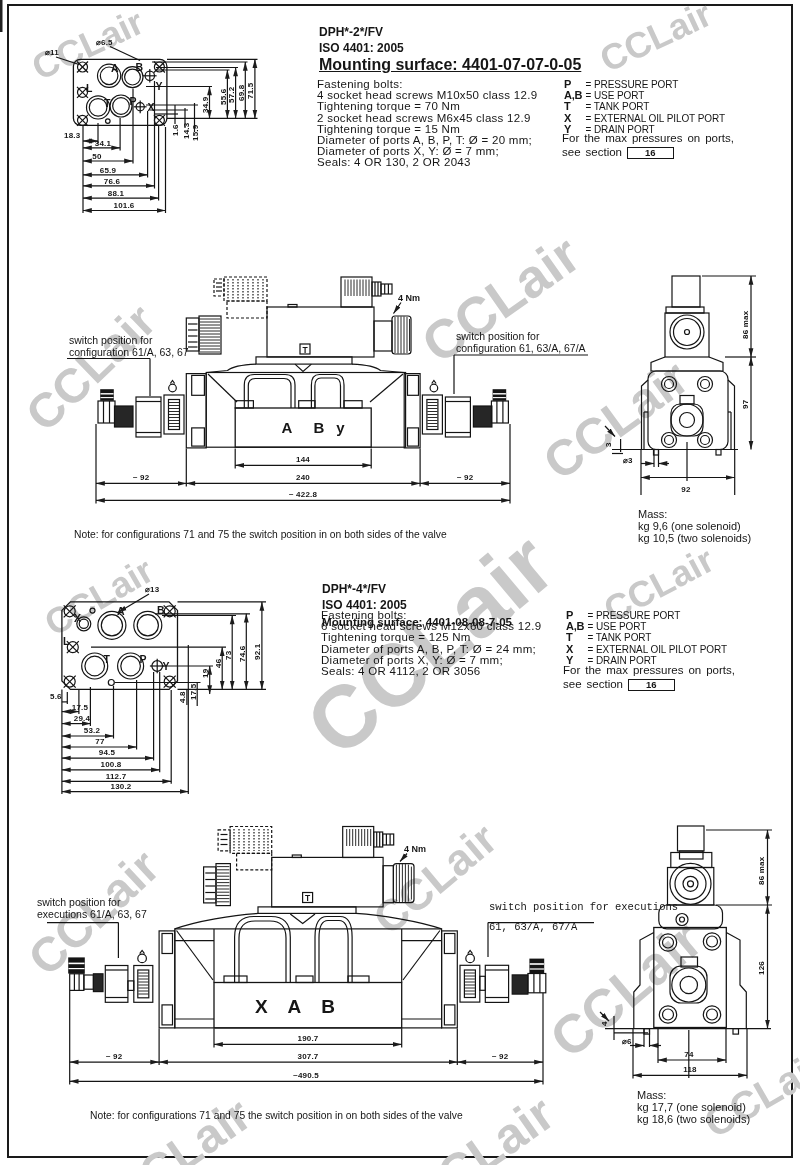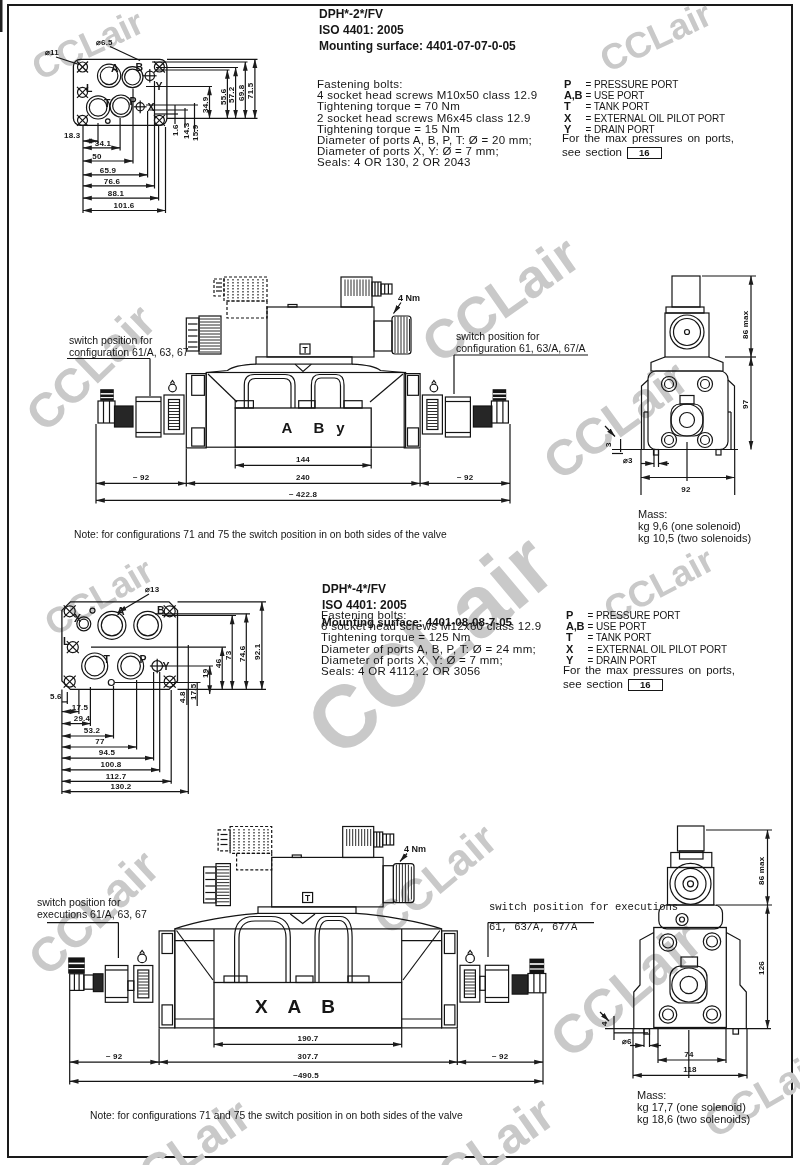--- a/index.html
+++ b/index.html
@@ -4,21 +4,21 @@
 <style>
 html,body{margin:0;padding:0;background:#fff;}
 #page{position:relative;width:800px;height:1165px;background:#fff;overflow:hidden;
   font-family:"Liberation Sans",sans-serif;color:#161616;}
 .frame{position:absolute;left:7px;top:4px;width:782px;height:1149.5px;border:2.2px solid #1a1a1a;}
 .wm{position:absolute;color:#c9c9c9;font-weight:bold;white-space:nowrap;z-index:0;
   font-family:"Liberation Sans",sans-serif;}
 .t{position:absolute;white-space:nowrap;font-size:11px;line-height:11.1px;z-index:3;}
 b.h{font-weight:normal;}
 .k{display:inline-block;width:21.5px;font-weight:bold;font-size:11px;}
-.bx{display:inline-block;border:1.2px solid #161616;font-size:9.5px;font-weight:bold;padding:0 11px;line-height:10px;letter-spacing:0;}
+.bx{display:inline-block;border:1.2px solid #161616;font-size:9.5px;font-weight:bold;padding:0 17px;line-height:10px;letter-spacing:0;}
 svg{position:absolute;left:0;top:0;z-index:2;}
 line.d,path.d{marker-start:url(#ms);marker-end:url(#me);}
 text{font-family:"Liberation Sans",sans-serif;fill:#161616;stroke:none;}
 text.dm{font-size:8px;font-weight:bold;letter-spacing:0.2px;}
 text.pl{font-size:10.5px;font-weight:bold;}
 </style>
 </head>
 <body>
 <div id="page">
 <div class="frame"></div>
@@ -31,21 +31,21 @@
 <div class="wm" style="left:40px;top:576px;font-size:36px;transform:rotate(-30deg);">CCLair</div>
 <div class="wm" style="left:286px;top:594px;font-size:88px;transform:rotate(-40deg);">CCLair</div>
 <div class="wm" style="left:600px;top:564px;font-size:36px;transform:rotate(-28deg);">CCLair</div>
 <div class="wm" style="left:15px;top:885px;font-size:48px;transform:rotate(-43deg);">CCLair</div>
 <div class="wm" style="left:363px;top:854px;font-size:44px;transform:rotate(-40deg);">CCLair</div>
 <div class="wm" style="left:537px;top:958px;font-size:54px;transform:rotate(-40deg);">CCLair</div>
 <div class="wm" style="left:102px;top:1127px;font-size:48px;transform:rotate(-35deg);">CCLair</div>
 <div class="wm" style="left:399px;top:1126px;font-size:50px;transform:rotate(-35deg);">CCLair</div>
 <div class="wm" style="left:699px;top:1072px;font-size:40px;transform:rotate(-30deg);">CCLair</div>
 
-<div class="t" style="left:319px;top:7px;font-weight:bold;font-size:12px;line-height:15.9px;">DPH*-2*/FV<br>ISO 4401: 2005<br><span style="font-size:12px;">Mounting surface: 4401-07-07-0-05</span></div>
+<div class="t" style="left:319px;top:25px;font-weight:bold;font-size:12px;line-height:15.9px;">DPH*-2*/FV<br>ISO 4401: 2005<br><span style="font-size:16px;text-decoration:underline;">Mounting surface: 4401-07-07-0-05</span></div>
 <div class="t" style="left:317px;top:79px;font-size:11.5px;letter-spacing:0.28px;line-height:11.2px;">Fastening bolts:<br>4 socket head screws M10x50 class 12.9<br>Tightening torque = 70 Nm<br>2 socket head screws M6x45 class 12.9<br>Tightening torque = 15 Nm<br>Diameter of ports A, B, P, T: Ø = 20 mm;<br>Diameter of ports X, Y: Ø = 7 mm;<br>Seals: 4 OR 130, 2 OR 2043</div>
 <div class="t" style="left:564px;top:79px;line-height:11.2px;font-size:10px;letter-spacing:-0.08px;">
 <span class="k">P</span>= PRESSURE PORT<br>
 <span class="k" style="letter-spacing:-0.3px;">A,B</span>= USE PORT<br>
 <span class="k">T</span>= TANK PORT<br>
 <span class="k">X</span>= EXTERNAL OIL PILOT PORT<br>
 <span class="k">Y</span>= DRAIN PORT</div>
 <div class="t" style="left:562px;top:132px;font-size:11.5px;line-height:13.8px;word-spacing:1.8px;">For the max pressures on ports,<br>see section <span class="bx">16</span></div>
 
 <div class="t" style="left:322px;top:582px;font-weight:bold;font-size:12px;line-height:15.9px;">DPH*-4*/FV<br>ISO 4401: 2005<br><span style="font-size:11.6px;">Mounting surface: 4401-08-08-7-05</span></div>

